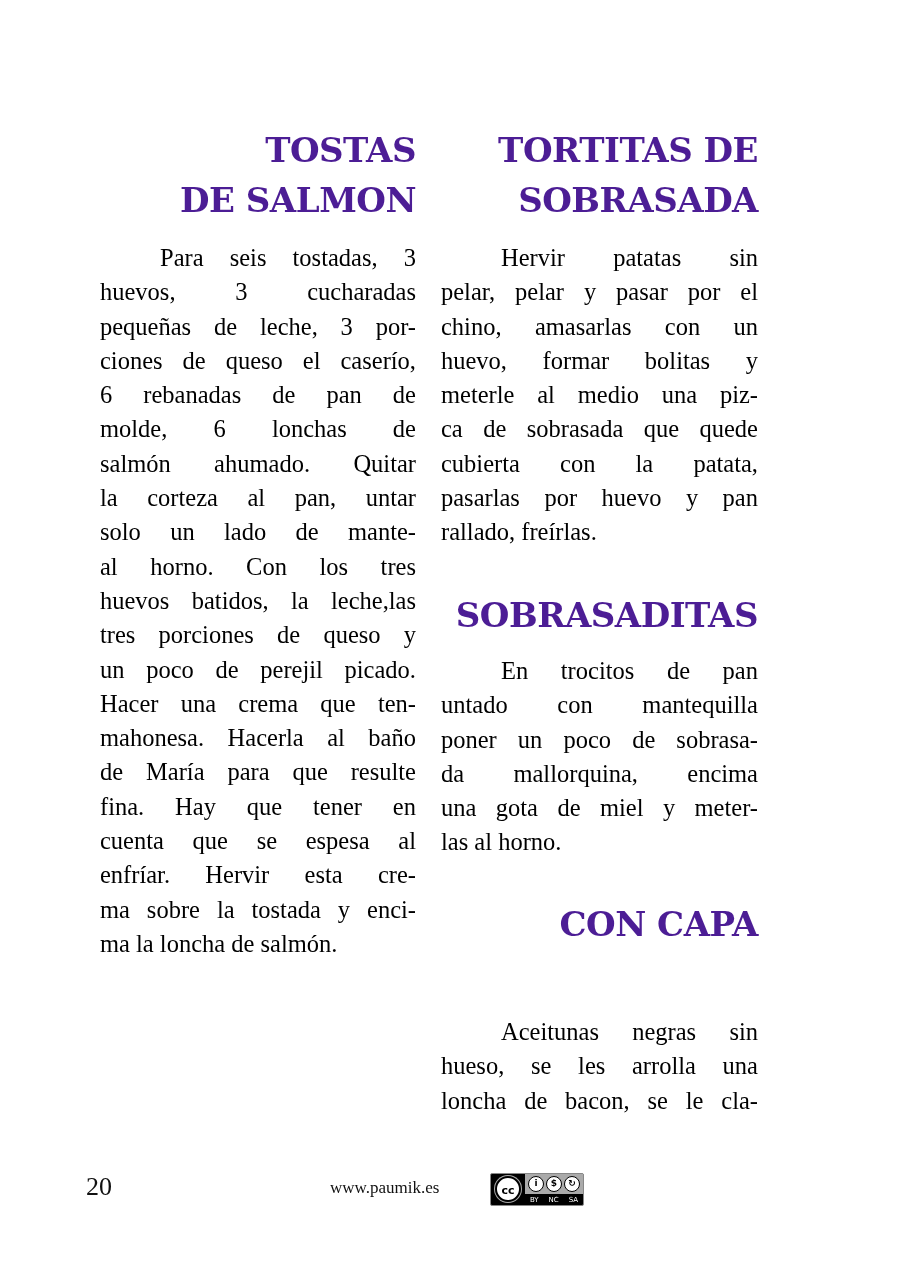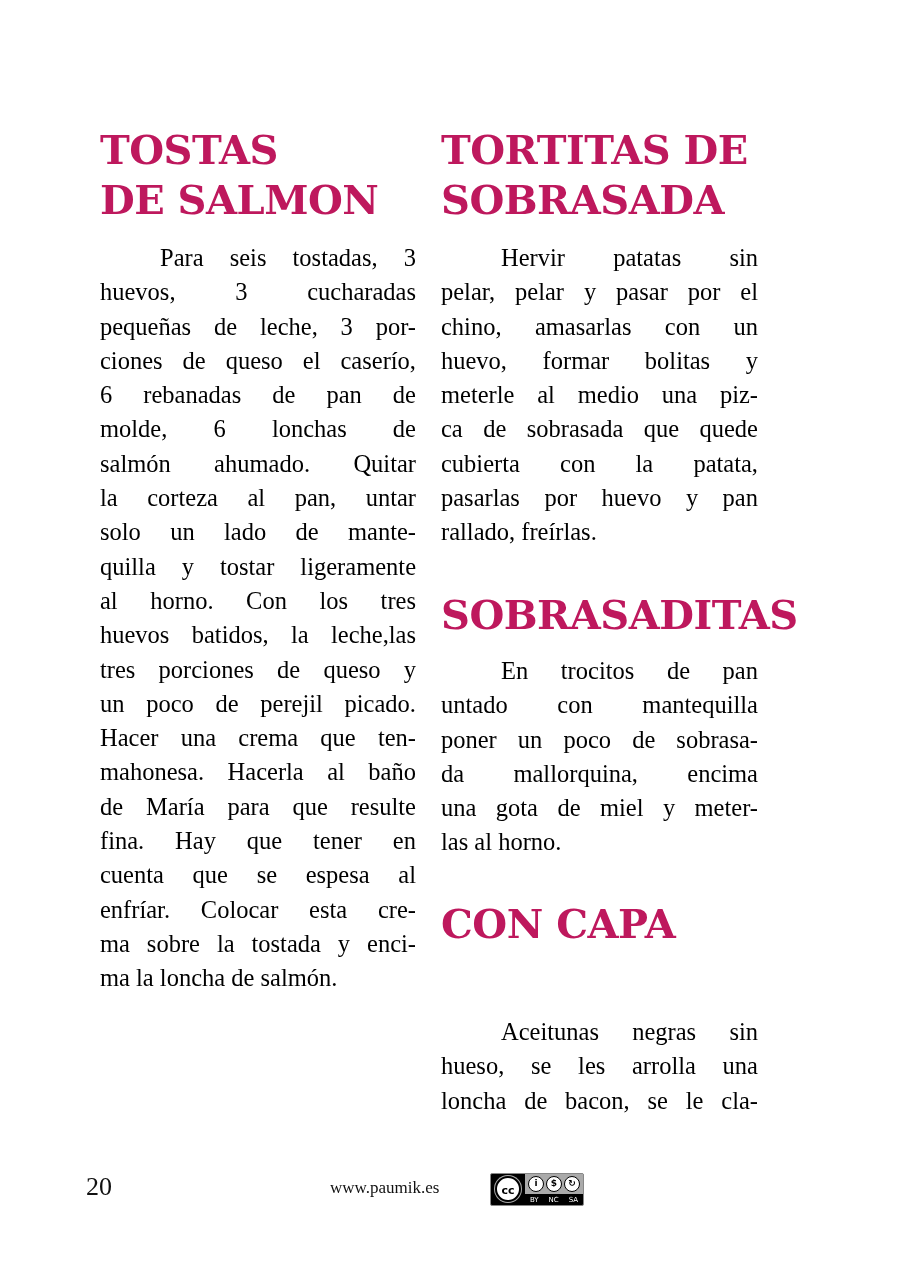--- a/index.html
+++ b/index.html
@@ -3,22 +3,22 @@
   <meta charset="utf-8">
   <style>
     html, body { margin: 0; padding: 0; background: #ffffff; }
     body { width: 906px; height: 1280px; position: relative; overflow: hidden; color: #111; }
     .col { position: absolute; top: 0; }
     .col-left { left: 100px; width: 316px; }
     .col-right { left: 441px; width: 317px; }
     .heading {
       position: absolute; left: 0; right: 0;
       font-family: "DejaVu Serif", serif; font-weight: bold;
-      font-size: 40px; line-height: 50px; text-align: left;
-      letter-spacing: -0.5px; color: #be185d;
+      font-size: 34px; line-height: 50px; text-align: right;
+      letter-spacing: -0.5px; color: #4c1d95;
     }
     .heading span { display: block; white-space: nowrap; }
     .body {
       position: absolute; left: 0; right: 0;
       font-family: "Liberation Serif", serif; font-size: 24.5px; line-height: 34.3px;
       color: #000000;
     }
     .line { display: block; height: 34.3px; text-align: justify; text-align-last: justify; white-space: nowrap; overflow: visible; }
     .line.last { text-align-last: left; }
     .line.first { padding-left: 60px; }
@@ -57,31 +57,30 @@
   <div class="body" style="top:241px;">
     <span class="line first" style="white-space: normal; text-align: justify; text-align-last: justify;">Para seis tostadas, 3</span>
     <span class="line" style="white-space: normal; text-align: justify; text-align-last: justify;">huevos, 3 cucharadas</span>
     <span class="line" style="white-space: normal; text-align: justify; text-align-last: justify;">pequeñas de leche, 3 por-</span>
     <span class="line" style="white-space: normal; text-align: justify; text-align-last: justify;">ciones de queso el caserío,</span>
     <span class="line" style="white-space: normal; text-align: justify; text-align-last: justify;">6 rebanadas de pan de</span>
     <span class="line" style="white-space: normal; text-align: justify; text-align-last: justify;">molde, 6 lonchas de</span>
     <span class="line" style="white-space: normal; text-align: justify; text-align-last: justify;">salmón ahumado. Quitar</span>
     <span class="line" style="white-space: normal; text-align: justify; text-align-last: justify;">la corteza al pan, untar</span>
     <span class="line" style="white-space: normal; text-align: justify; text-align-last: justify;">solo un lado de mante-</span>
-    <span class="line" style="white-space: normal; text-align: justify; text-align-last: justify;">quilla y tostar ligeramente</span>
     <span class="line" style="white-space: normal; text-align: justify; text-align-last: justify;">al horno. Con los tres</span>
     <span class="line" style="white-space: normal; text-align: justify; text-align-last: justify;">huevos batidos, la leche,las</span>
     <span class="line" style="white-space: normal; text-align: justify; text-align-last: justify;">tres porciones de queso y</span>
     <span class="line" style="white-space: normal; text-align: justify; text-align-last: justify;">un poco de perejil picado.</span>
     <span class="line" style="white-space: normal; text-align: justify; text-align-last: justify;">Hacer una crema que ten-</span>
     <span class="line" style="white-space: normal; text-align: justify; text-align-last: justify;">mahonesa. Hacerla al baño</span>
     <span class="line" style="white-space: normal; text-align: justify; text-align-last: justify;">de María para que resulte</span>
     <span class="line" style="white-space: normal; text-align: justify; text-align-last: justify;">fina. Hay que tener en</span>
     <span class="line" style="white-space: normal; text-align: justify; text-align-last: justify;">cuenta que se espesa al</span>
-    <span class="line" style="white-space: normal; text-align: justify; text-align-last: justify;">enfríar. Colocar esta cre-</span>
+    <span class="line" style="white-space: normal; text-align: justify; text-align-last: justify;">enfríar. Hervir esta cre-</span>
     <span class="line" style="white-space: normal; text-align: justify; text-align-last: justify;">ma sobre la tostada y enci-</span>
     <span class="line last">ma la loncha de salmón.</span>
   </div>
 </div>
 
 <div class="col col-right">
 
   <div class="heading" style="top:125px;">
     <span>TORTITAS DE</span>
     <span>SOBRASADA</span>

